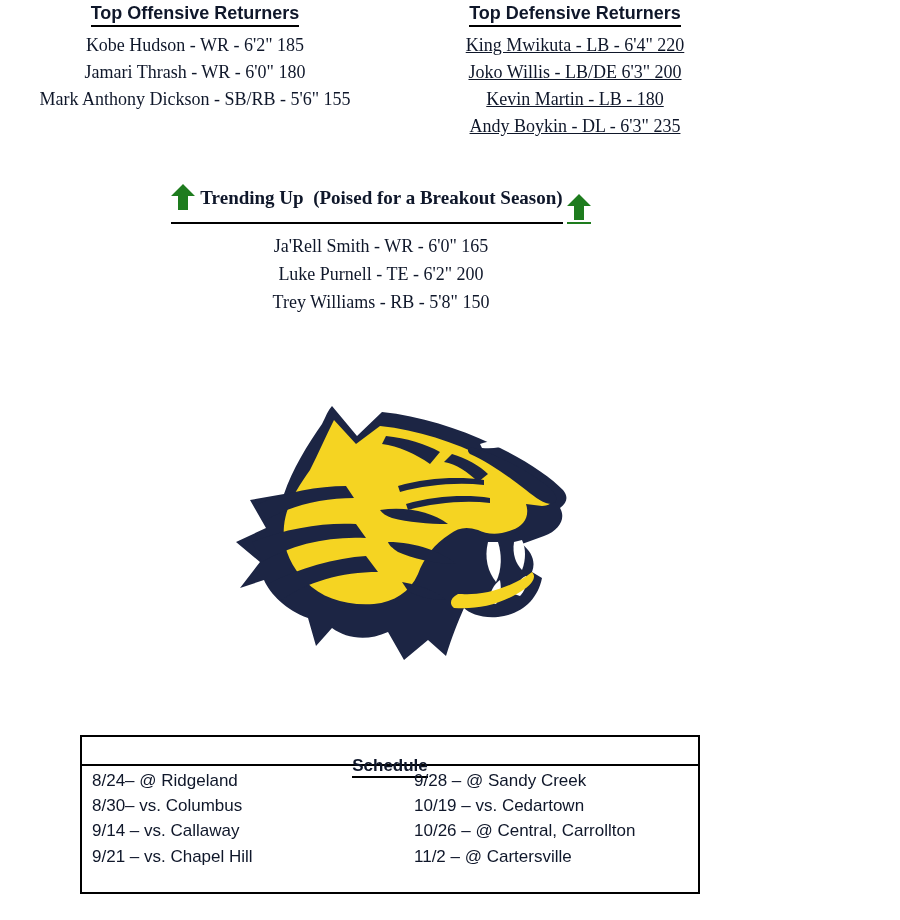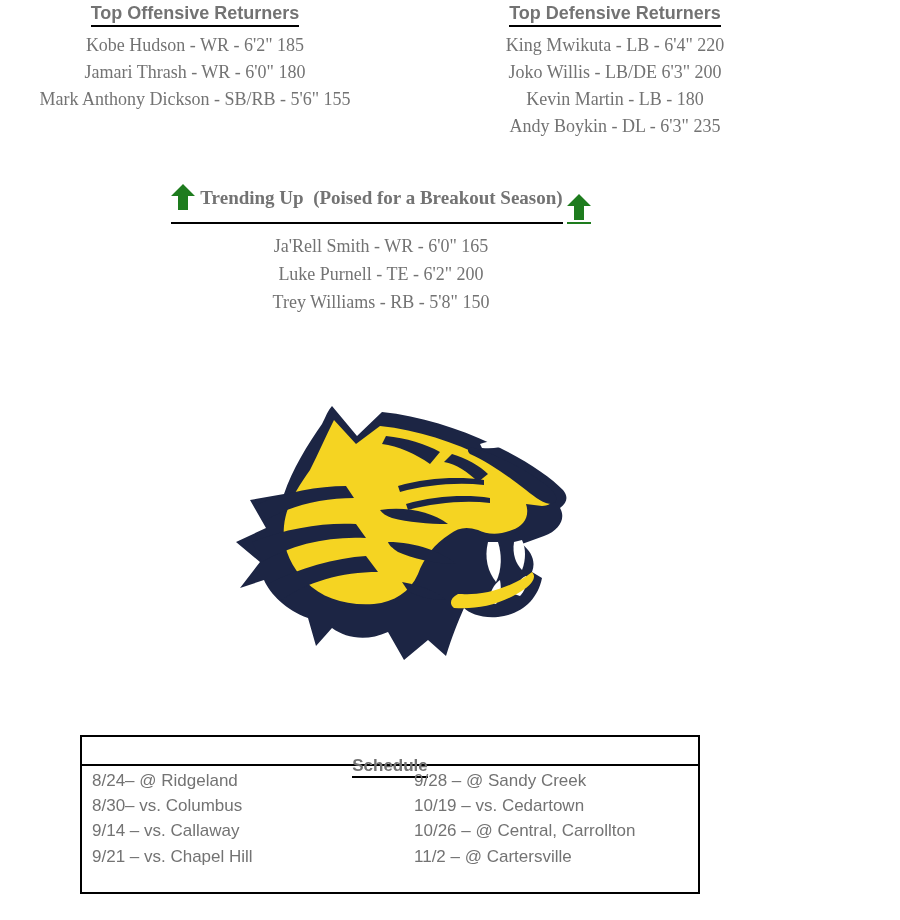--- a/index.html
+++ b/index.html
@@ -3,27 +3,27 @@
 <meta charset="utf-8">
 <style>
   * { margin: 0; padding: 0; box-sizing: border-box; }
   body { background: #ffffff; }
   .page {
     position: relative;
     width: 900px;
     height: 920px;
     background: #ffffff;
     overflow: hidden;
-    color: #737373;
+    color: #0f172a;
   }
 
   
   .col { position: absolute; text-align: center; }
   .col-offense { left: 0px;   top: 2px; width: 390px; }
-  .col-defense { left: 470px; top: 2px; width: 290px; }
+  .col-defense { left: 430px; top: 2px; width: 290px; text-decoration: underline; }
   .h-sans {
     display: inline-block;
     font-family: "Liberation Sans", sans-serif;
     font-weight: bold;
     font-size: 18px;
     line-height: 22px;
     border-bottom: 2px solid #000;
     padding-bottom: 1px;
     margin-bottom: 5px;
   }

